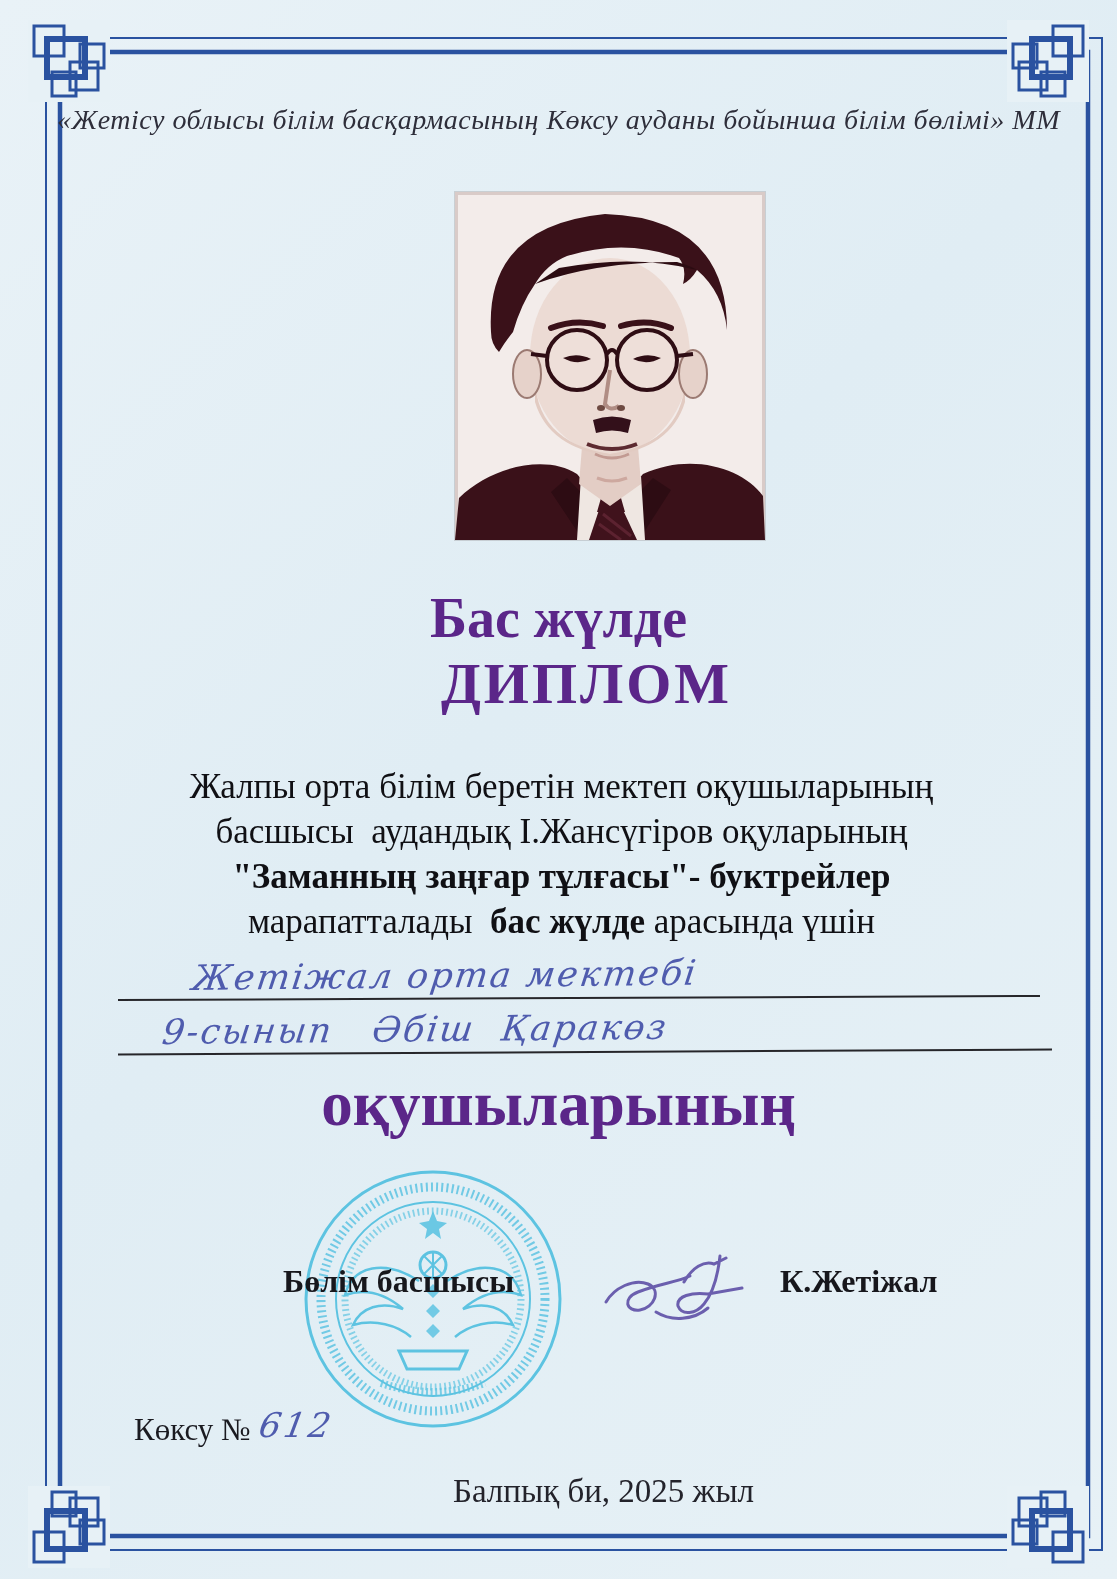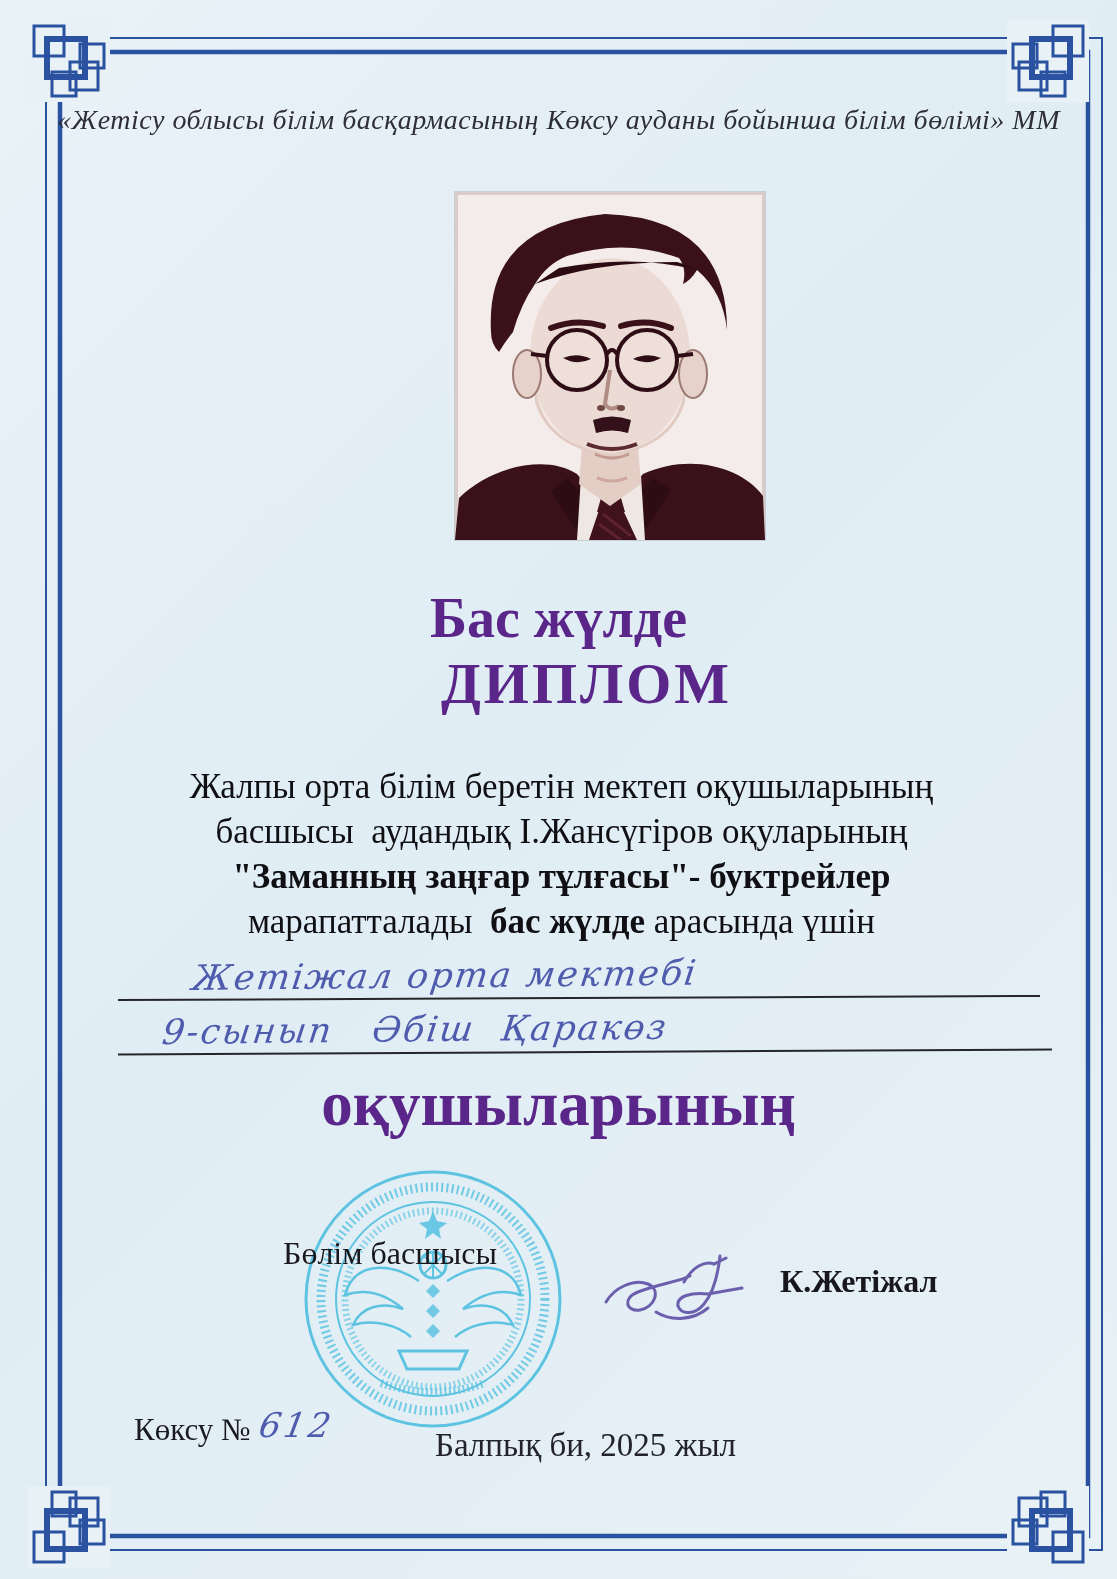--- a/index.html
+++ b/index.html
@@ -38,35 +38,35 @@
   .hw-line2{position:absolute;left:160px;top:1012px;font-size:35px;}
   .rule{position:absolute;height:0;border-bottom:2px solid #26262a;}
   .rule1{left:118px;top:997px;width:922px;transform:rotate(-.25deg);}
   .rule2{left:118px;top:1051px;width:934px;transform:rotate(-.3deg);}
   .award-verb{
     position:absolute;left:0;top:1068px;width:100%;text-align:center;
     font-size:63px;font-weight:bold;color:#5b2689;
   }
   .seal{position:absolute;left:302px;top:1168px;width:262px;height:262px;opacity:.92;}
   .sig-title{
-    position:absolute;left:283px;top:1235px;font-size:32px;font-weight:normal;color:#17171c;
+    position:absolute;left:283px;top:1263px;font-size:32px;font-weight:bold;color:#17171c;
   }
   .signature{position:absolute;left:596px;top:1248px;width:160px;height:92px;}
   .sig-name{
     position:absolute;left:780px;top:1263px;font-size:32px;font-weight:bold;color:#17171c;
   }
   .reg-row{position:absolute;left:134px;top:1408px;font-size:31px;color:#1a1a20;}
   .reg-number{
     display:inline-block;font-family:"DejaVu Serif",serif;font-style:italic;
     color:#4f5cae;font-size:34px;transform:skewX(-10deg) translateY(-3px);
     margin-left:8px;letter-spacing:3px;
   }
   .footer{
-    position:absolute;left:50%;top:1427px;transform:translateX(-50%);
-    margin-left:27px;font-size:33px;color:#23232b;white-space:pre;
+    position:absolute;left:50%;top:1473px;transform:translateX(-50%);
+    margin-left:45px;font-size:33px;color:#23232b;white-space:pre;
   }
 </style>
 </head>
 <body>
 
 <div class="page">
 
   <svg class="frame" viewBox="0 0 1117 1579">
     <defs>
       <g id="knot" stroke="#2a52a0" fill="none">

